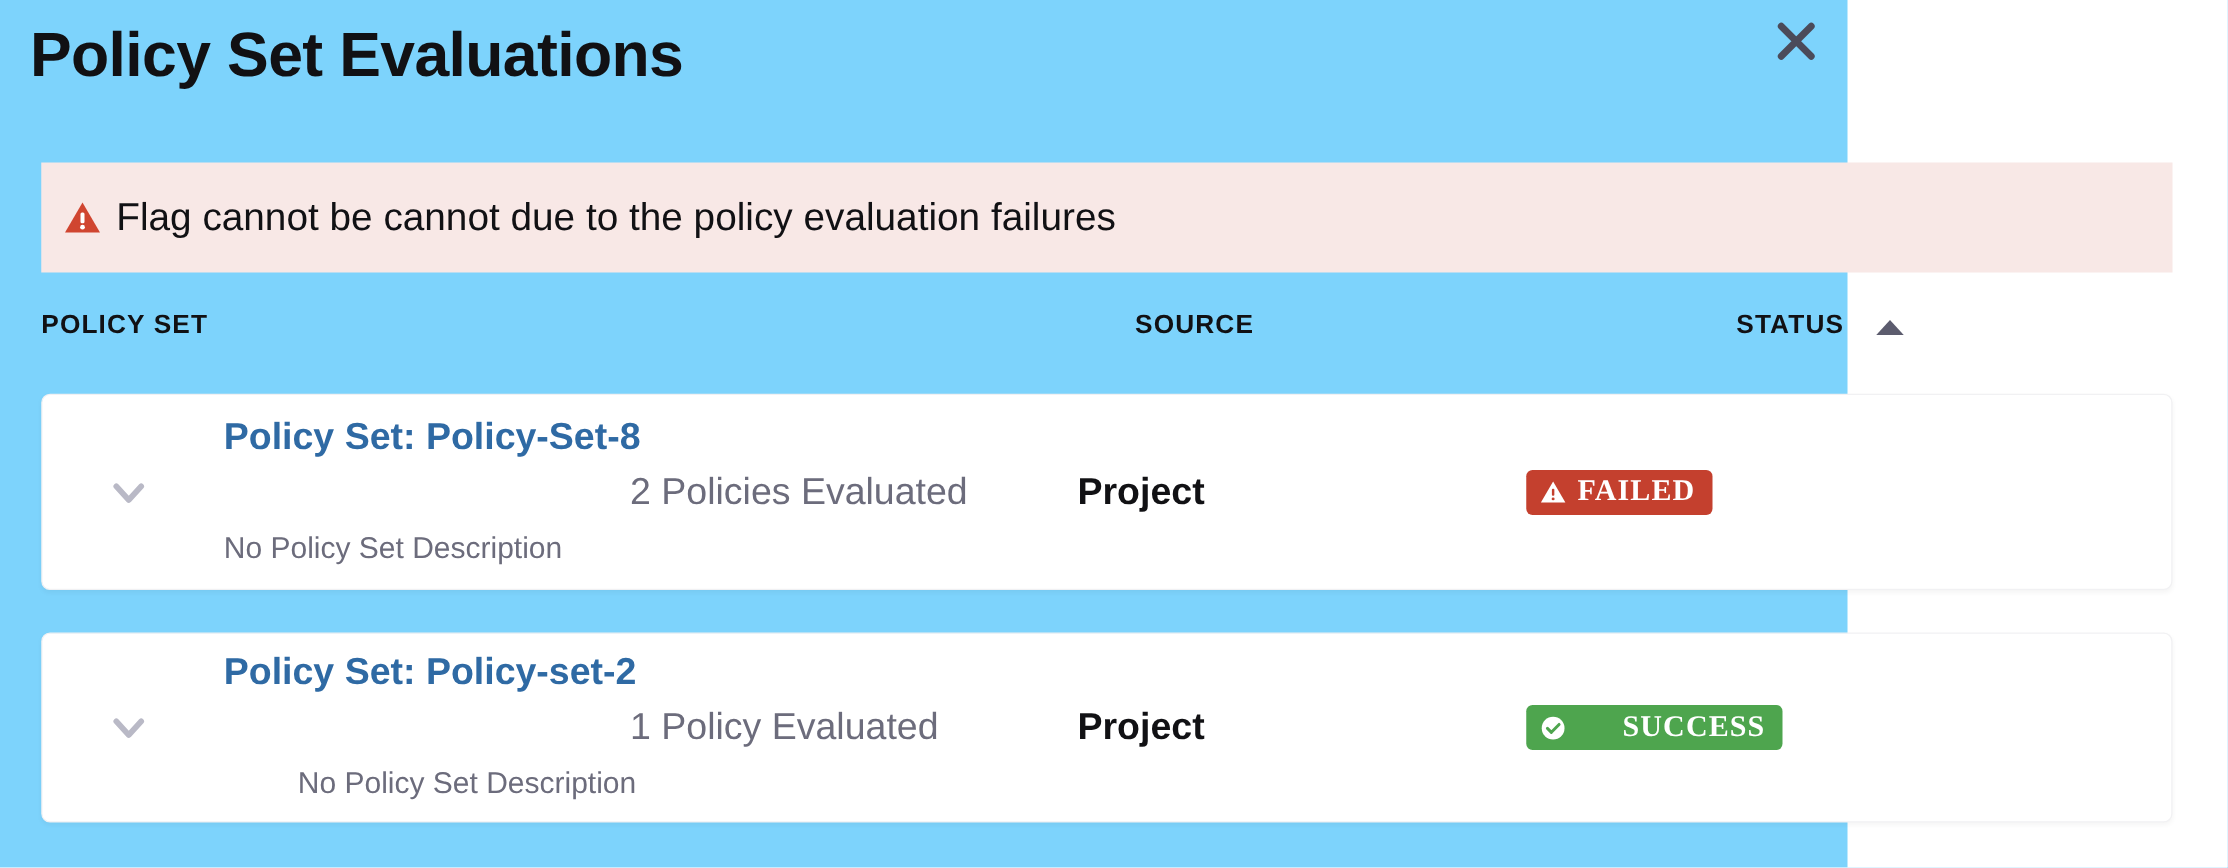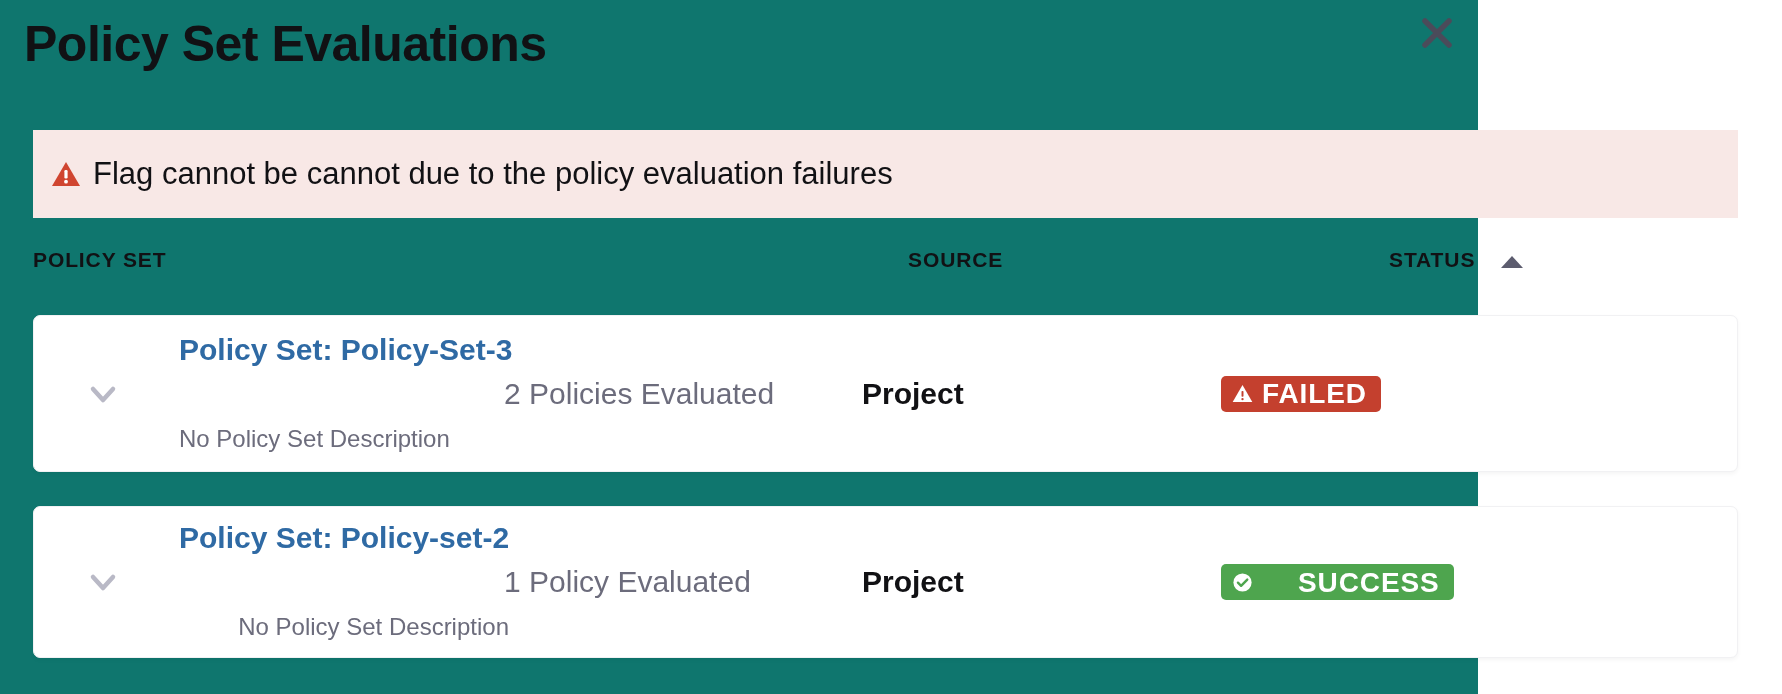--- a/index.html
+++ b/index.html
@@ -4,21 +4,21 @@
 <style>
   * { box-sizing: border-box; margin: 0; padding: 0; }
   html, body {
     width: 1782px;
     height: 694px;
     background: #ffffff;
     font-family: "Liberation Sans", sans-serif;
     overflow: hidden;
   }
 
-  .modal { position: relative; width: 1478px; height: 694px; background: #0f766e; }
+  .modal { position: relative; width: 1478px; height: 694px; background: #7dd3fc; }
 
   
   .header {
     position: absolute;
     left: 24px; top: 12px;
     width: 1734px; height: 78px;
   }
   .page-title {
     font-size: 50px;
     font-weight: bold;
@@ -167,26 +167,27 @@
     align-items: center;
     border-radius: 5px;
     height: 36px;
     padding: 0 14px 0 11px;
     cursor: default;
   }
   .badge-failed  { background: #c4402e; }
   .badge-success { background: #4ea54e; gap: 36px; }
   .badge-icon { width: 21px; height: 21px; display: block; margin-right: 9px; flex: 0 0 auto; }
   .badge-label {
-    font-size: 28px;
+    font-size: 24px;
     font-weight: bold;
     color: #ffffff;
     letter-spacing: 0.9px;
     line-height: 21px;
     white-space: nowrap;
+    font-family: Liberation Serif, serif;
   }
 </style>
 </head>
 <body>
 
 <div class="modal">
 
   <div class="header">
     <div class="page-title">Policy Set Evaluations</div>
   </div>
@@ -218,21 +219,21 @@
 
   <div class="rows">
 
     <div class="row-card r1">
       <div class="chevron">
         <svg width="36" height="36" viewBox="0 0 36 36">
           <path d="M8 13 L18 24 L28 13" fill="none" stroke="#b9b9c6" stroke-width="4.5" stroke-linecap="round" stroke-linejoin="round"></path>
         </svg>
       </div>
       <div class="cell-name">
-        <a class="policy-link">Policy Set: Policy-Set-3</a>
+        <a class="policy-link">Policy Set: Policy-Set-8</a>
         <span class="policy-desc">No Policy Set Description</span>
       </div>
       <div class="cell-count">2 Policies Evaluated</div>
       <div class="cell-source">Project</div>
       <div class="cell-status">
         <span class="badge badge-failed">
           <span class="badge-icon">
             <svg width="21" height="21" viewBox="0 0 30 30">
               <path d="M15 3 L29 27 L1 27 Z" fill="#ffffff"></path>
               <rect x="13.6" y="11.5" width="2.8" height="8" rx="1.1" fill="#c4402e"></rect>

